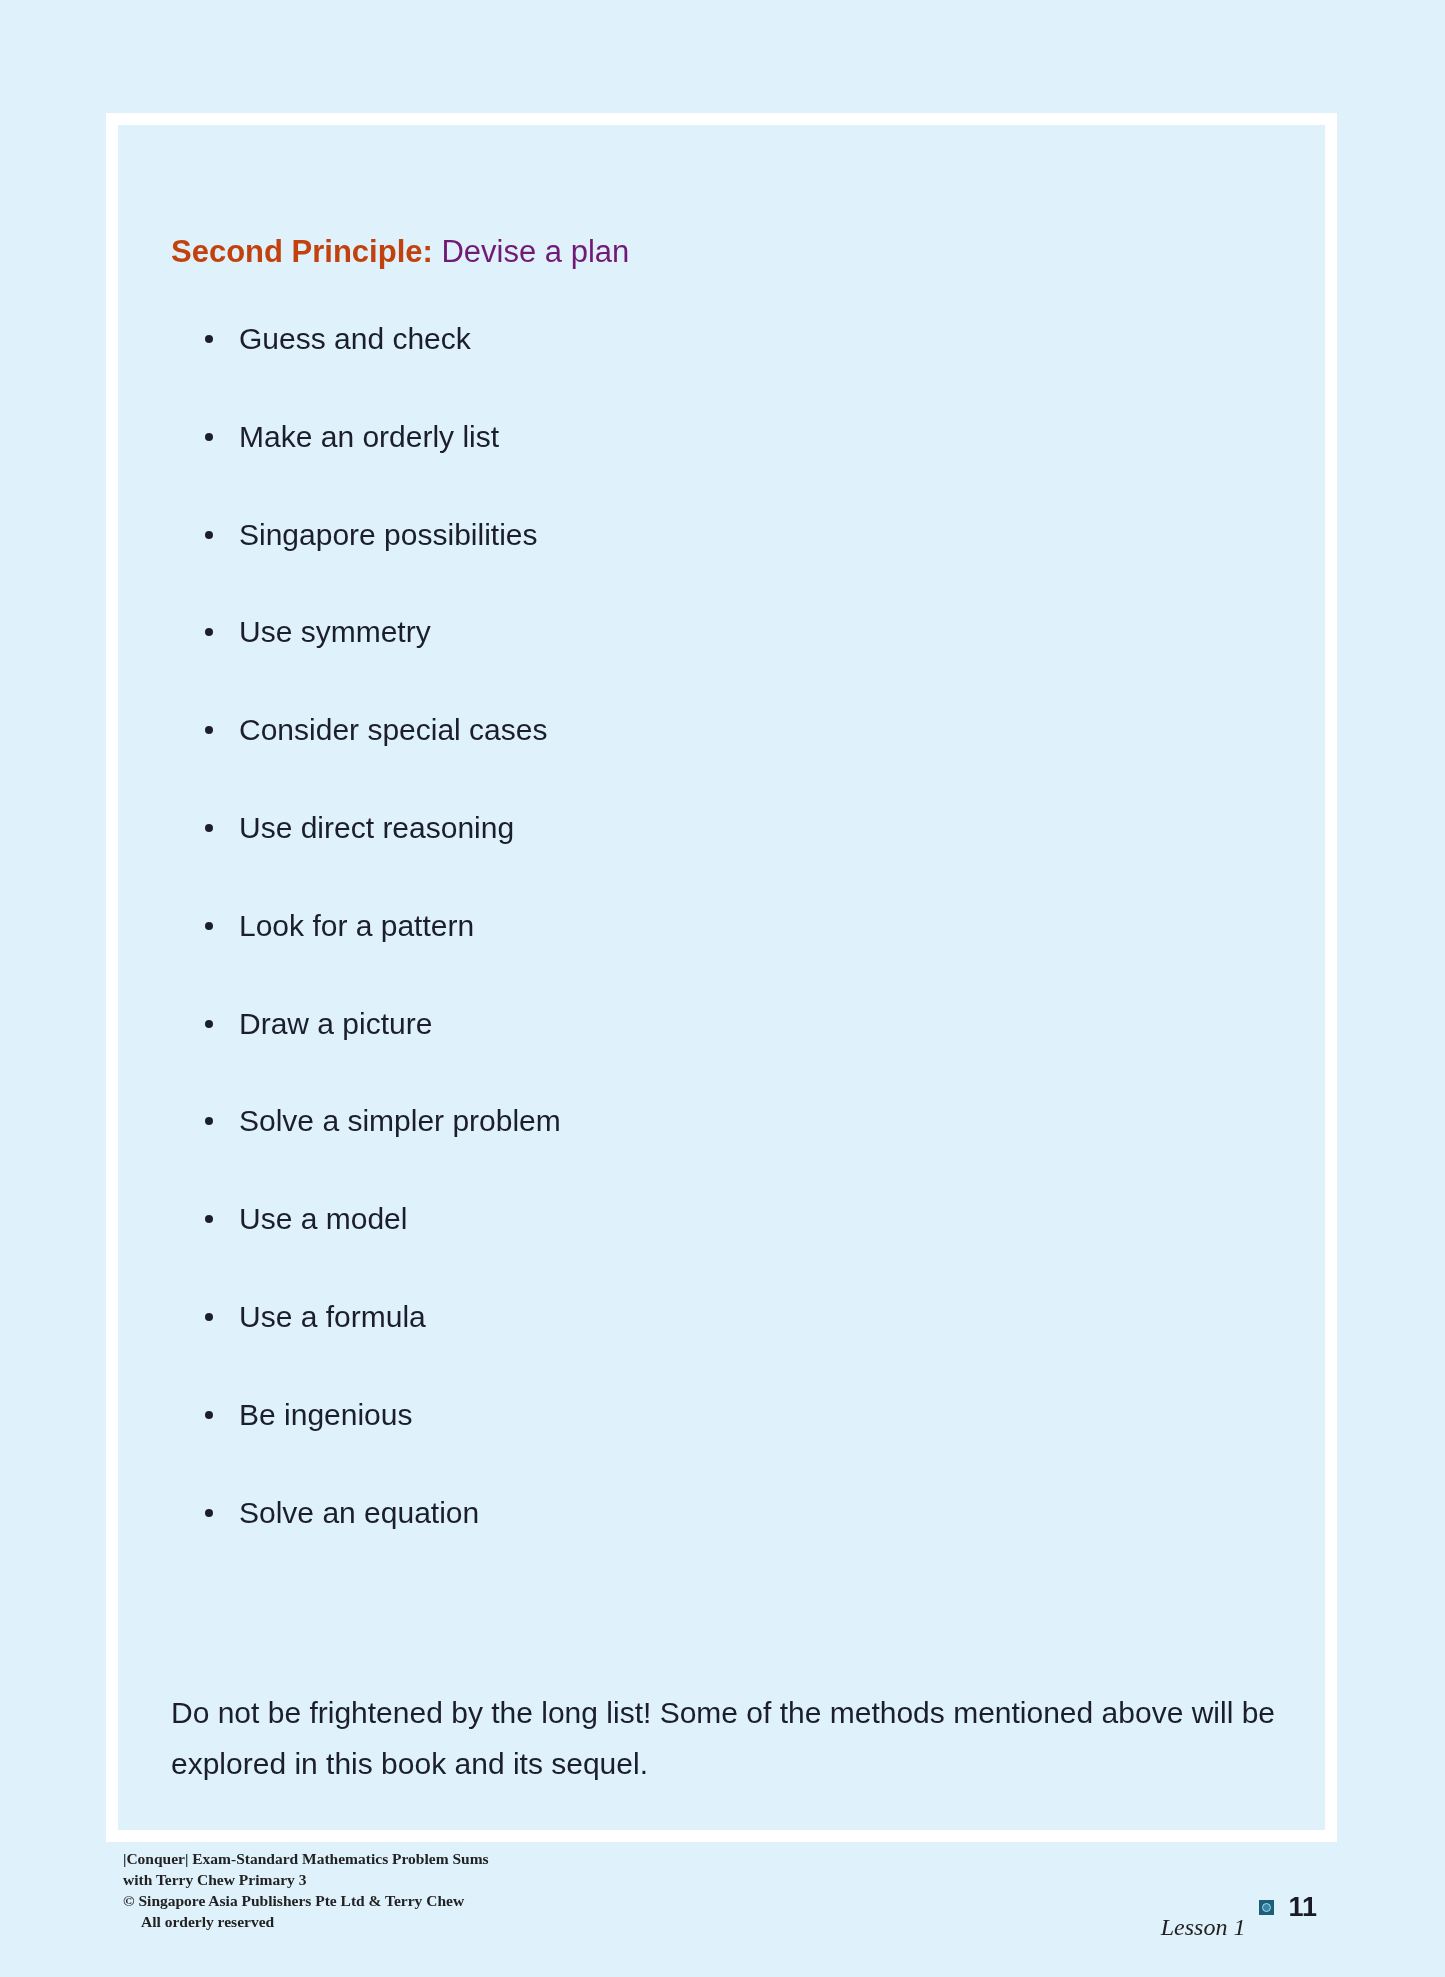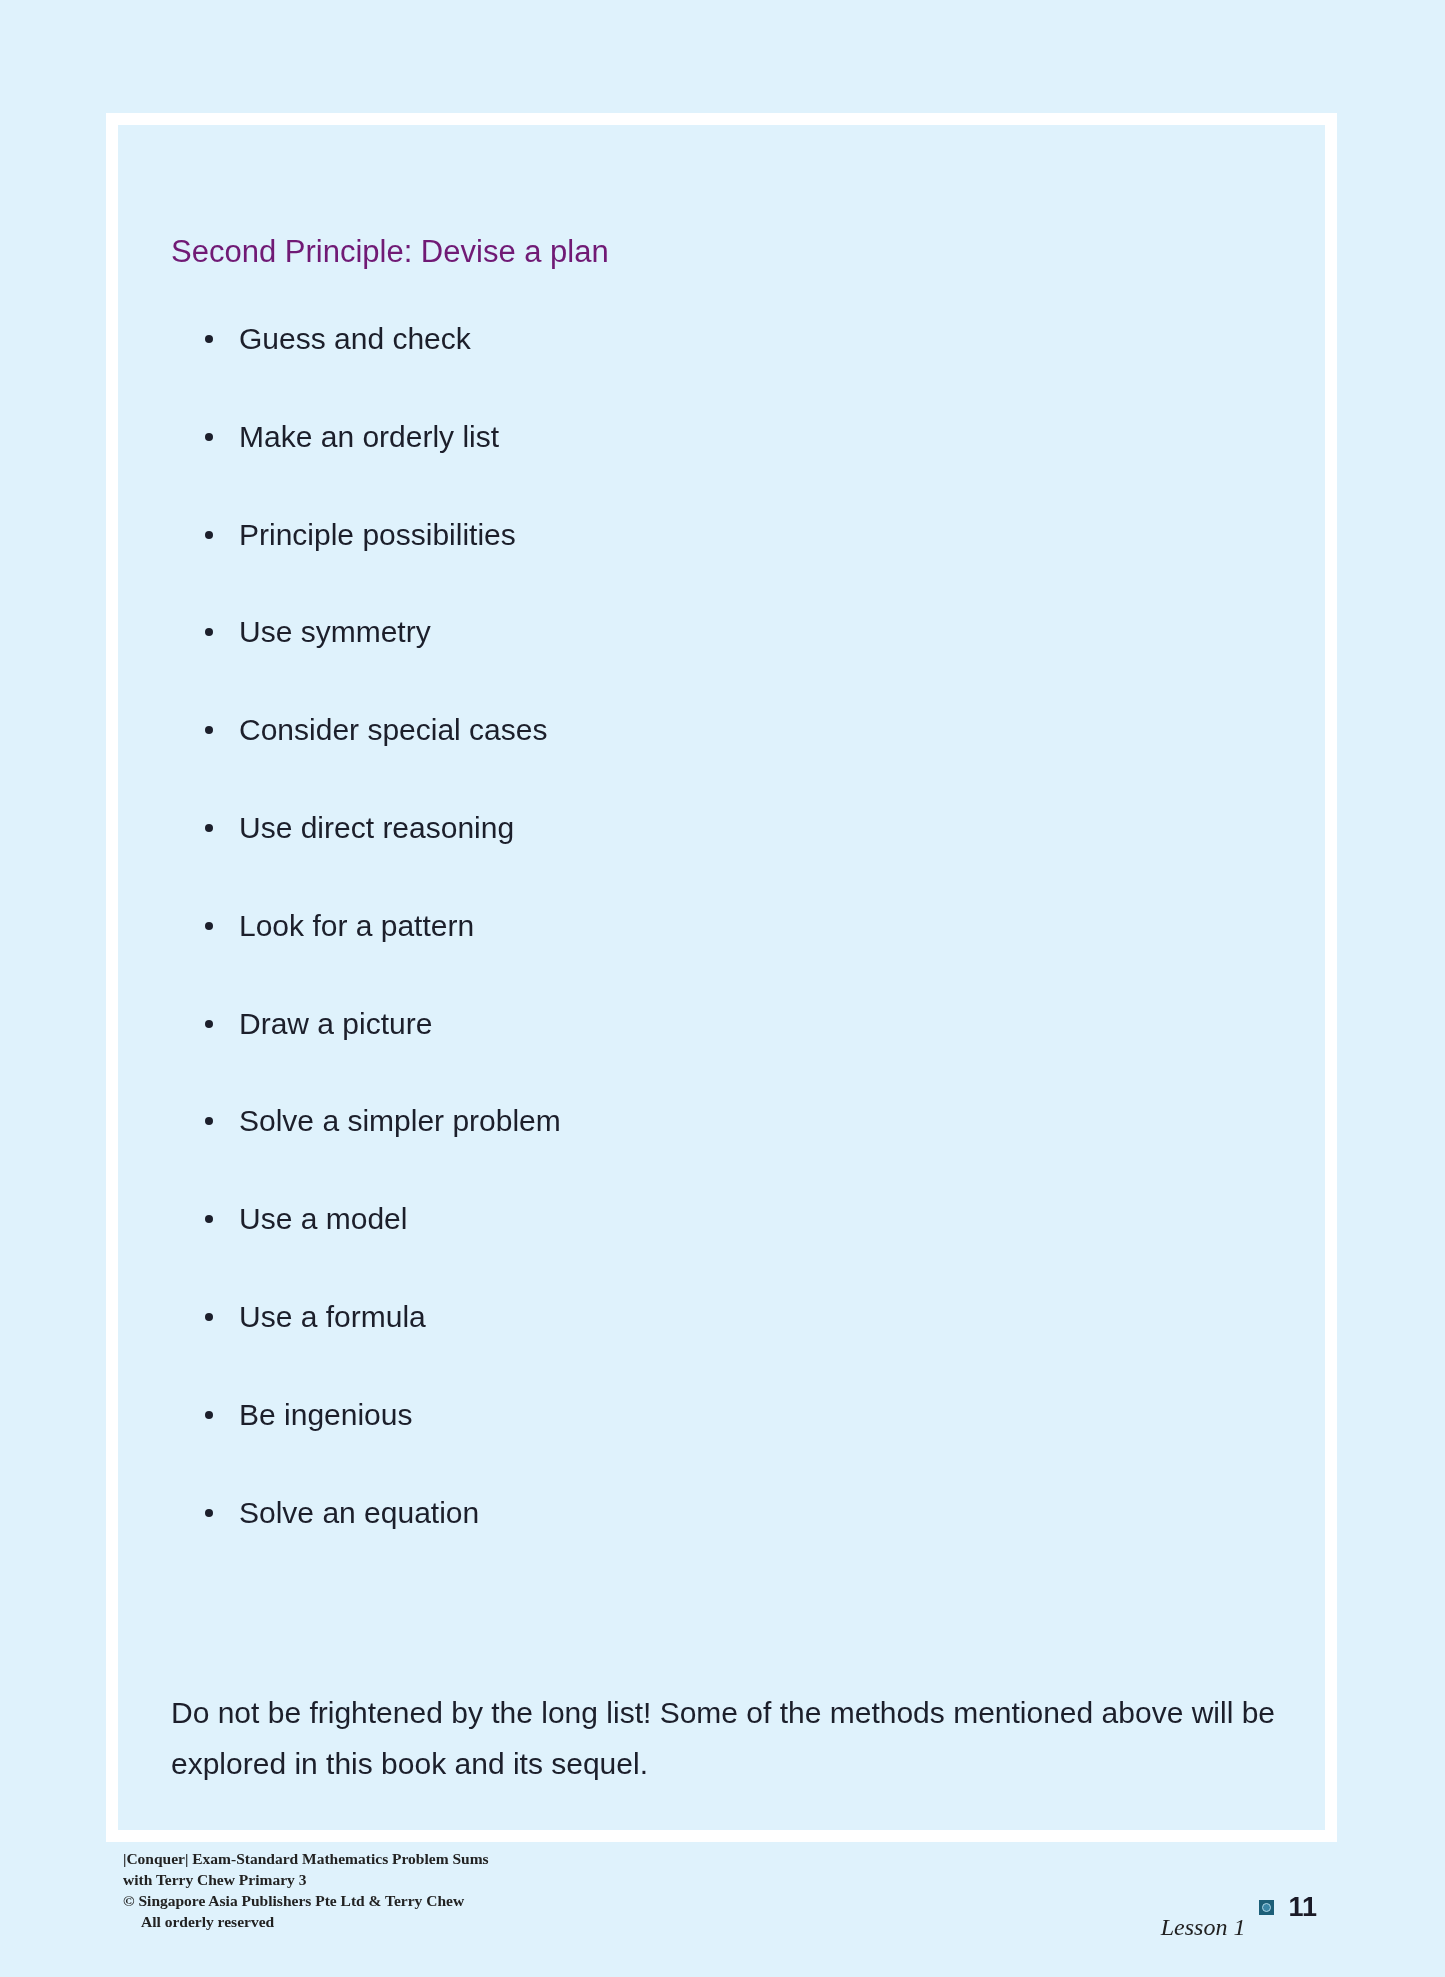--- a/index.html
+++ b/index.html
@@ -18,21 +18,21 @@
     border: 12px solid #ffffff;
     background: #dff2fc;
   }
   .heading {
     position: absolute;
     left: 171px; top: 232px;
     font-size: 31px;
     line-height: 40px;
     white-space: nowrap;
   }
-  .heading .lead { color: #701a75; font-weight: normal; }
+  .heading .lead { color: #c2410c; font-weight: bold; }
   .heading .rest { color: #701a75; }
   .list {
     position: absolute;
     left: 205px; top: 319px;
     margin: 0; padding: 0;
     list-style: none;
   }
   .list li {
     position: relative;
     height: 97.8px;
@@ -99,21 +99,21 @@
 </head>
 <body>
 
 <div class="frame"></div>
 
 <div class="heading"><span class="lead">Second Principle:</span><span class="rest"> Devise a plan</span></div>
 
 <ul class="list">
   <li><span class="bullet"></span><span>Guess and check</span></li>
   <li><span class="bullet"></span><span>Make an orderly list</span></li>
-  <li><span class="bullet"></span><span>Principle possibilities</span></li>
+  <li><span class="bullet"></span><span>Singapore possibilities</span></li>
   <li><span class="bullet"></span><span>Use symmetry</span></li>
   <li><span class="bullet"></span><span>Consider special cases</span></li>
   <li><span class="bullet"></span><span>Use direct reasoning</span></li>
   <li><span class="bullet"></span><span>Look for a pattern</span></li>
   <li><span class="bullet"></span><span>Draw a picture</span></li>
   <li><span class="bullet"></span><span>Solve a simpler problem</span></li>
   <li><span class="bullet"></span><span>Use a model</span></li>
   <li><span class="bullet"></span><span>Use a formula</span></li>
   <li><span class="bullet"></span><span>Be ingenious</span></li>
   <li><span class="bullet"></span><span>Solve an equation</span></li>

